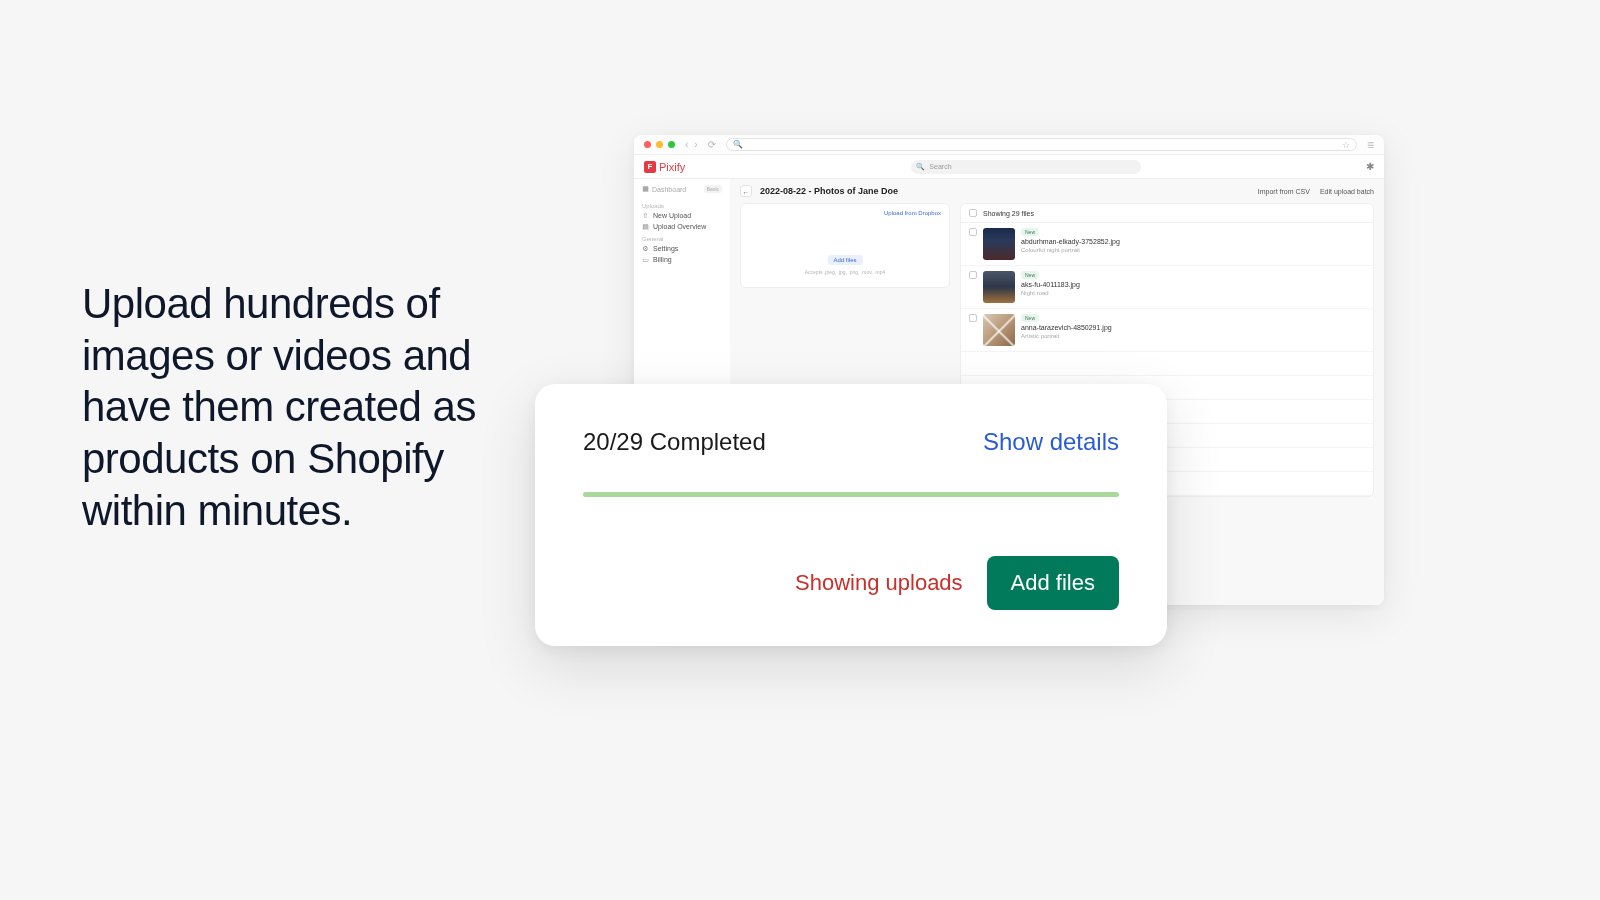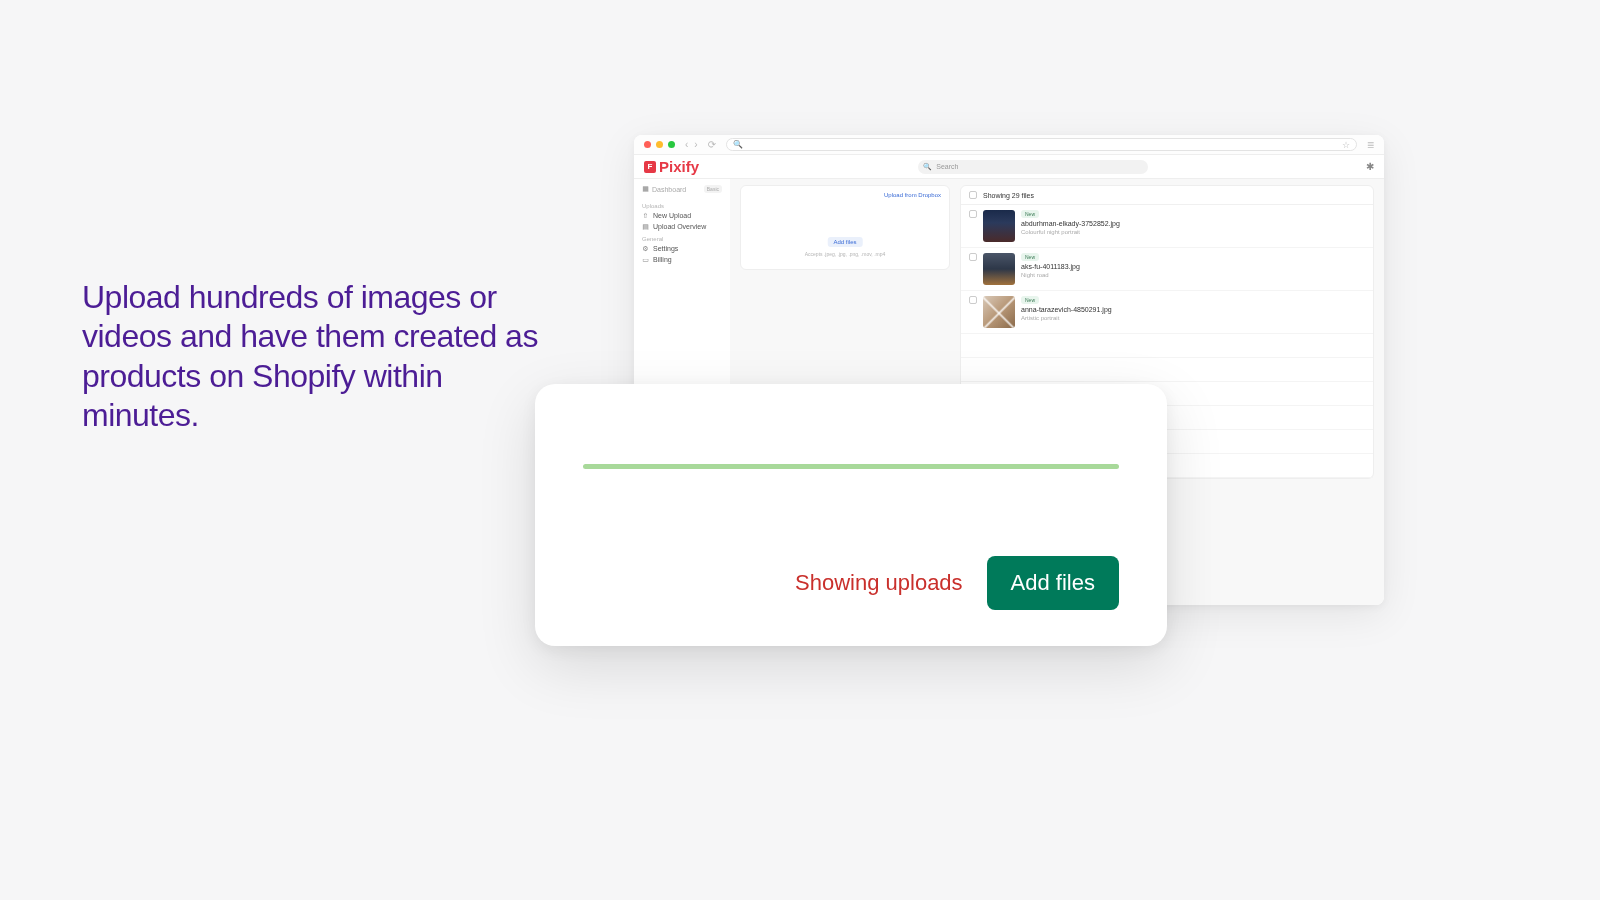--- a/index.html
+++ b/index.html
@@ -7,25 +7,25 @@
     width: 1600px; height: 900px;
     background: #f6f6f7;
     font-family: -apple-system, BlinkMacSystemFont, "Segoe UI", Helvetica, Arial, sans-serif;
     position: relative; overflow: hidden;
     color: #111;
   }
   .marketing-text {
     position: absolute;
     left: 82px; top: 278px;
     width: 460px;
-    font-size: 32px;
+    font-size: 42px;
     line-height: 1.23;
     font-weight: 500;
     letter-spacing: -0.5px;
-    color: #4c1d95;
+    color: #0f172a;
   }
 
   
   .browser {
     position: absolute;
     left: 634px; top: 135px;
     width: 750px; height: 470px;
     background: #fff;
     border-radius: 8px;
     box-shadow: 0 10px 40px rgba(0,0,0,0.08), 0 2px 8px rgba(0,0,0,0.05);
@@ -65,21 +65,21 @@
     padding: 0 10px;
     border-bottom: 1px solid #eee;
     background:#fff;
   }
   .brand { display:flex; align-items:center; gap:3px; }
   .brand-logo {
     width:12px; height:12px; background:#e63946; border-radius:2px;
     display:flex; align-items:center; justify-content:center;
     color:#fff; font-size:8px; font-weight:700;
   }
-  .brand-text { color:#e63946; font-weight:700; font-size:15px; }
+  .brand-text { color:#e63946; font-weight:400; font-size:11px; }
   .app-search {
     margin-left:auto; margin-right:auto;
     width:230px; height:14px;
     background:#f2f2f2;
     border-radius:7px;
     display:flex; align-items:center;
     padding:0 6px;
     gap:4px;
   }
   .app-search .mag2 { font-size:7px; color:#999; }
@@ -257,20 +257,30 @@
         <span class="sb-ic">⚙</span>
         <span>Settings</span>
       </div>
       <div class="sb-item">
         <span class="sb-ic">▭</span>
         <span>Billing</span>
       </div>
     </div>
 
     <div class="main">
+      <div class="page-head">
+        <div class="back-btn">
+          <span>←</span>
+        </div>
+        <div class="page-title">2022-08-22 - Photos of Jane Doe</div>
+        <div class="head-actions">
+          <span class="head-link">Import from CSV</span>
+          <span class="head-link">Edit upload batch</span>
+        </div>
+      </div>
 
       <div class="content-row">
         <div class="drop-card">
           <span class="drop-link">Upload from Dropbox</span>
           <div class="drop-center">
             <span class="drop-btn">Add files</span>
             <div class="drop-hint">Accepts .jpeg, .jpg, .png, .mov, .mp4</div>
           </div>
         </div>
 
@@ -312,18 +322,22 @@
           <div class="list-row" style="height:24px"></div>
           <div class="list-row" style="height:24px"></div>
           <div class="list-row" style="height:24px"></div>
         </div>
       </div>
     </div>
   </div>
 </div>
 
 <div class="modal">
+  <div class="modal-top">
+    <span class="progress-text">20/29 Completed</span>
+    <span class="show-details">Show details</span>
+  </div>
   <div class="progress-bar"></div>
   <div class="modal-actions">
     <span class="cancel-link">Showing uploads</span>
     <button class="add-files-btn">Add files</button>
   </div>
 </div>
 
 </body></html>

